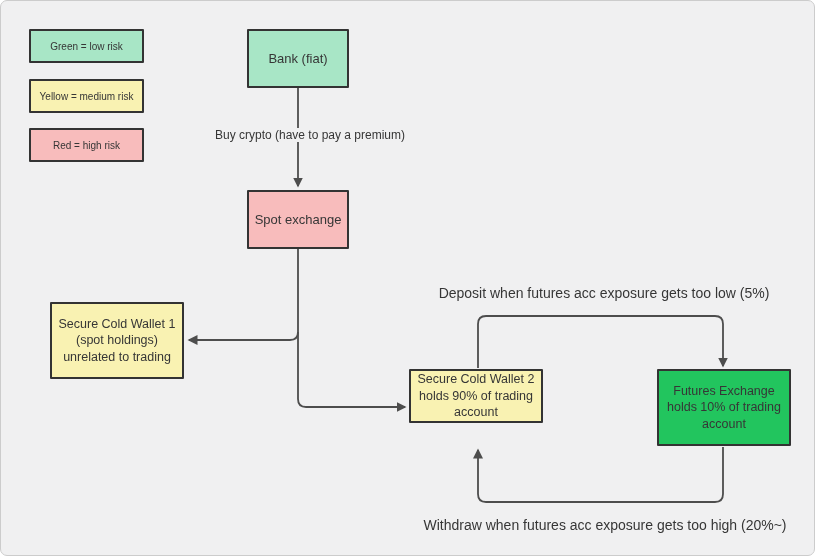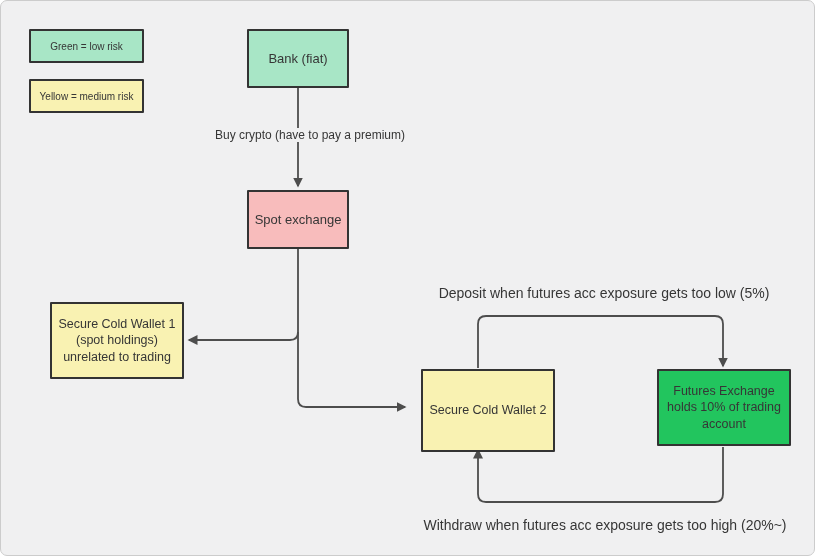--- a/index.html
+++ b/index.html
@@ -90,37 +90,41 @@
     <path class="edge" d="M477,367 V323 Q477,315 485,315 H714 Q722,315 722,323 V365" marker-end="url(#arrow)"></path>
     <path class="edge" d="M722,446 V493 Q722,501 714,501 H485 Q477,501 477,493 V449" marker-end="url(#arrow)"></path>
   </svg>
 
   <div class="legend-box" style="top: 28px; background-color: rgb(168, 230, 198);">
     <span>Green = low risk</span>
   </div>
   <div class="legend-box" style="top: 78px; background-color: rgb(249, 242, 178);">
     <span>Yellow = medium risk</span>
   </div>
+  <div class="legend-box" style="top: 127px; background-color: rgb(248, 188, 188);">
+    <span>Red = high risk</span>
+  </div>
 
   <div class="node plain" style="left: 246px; top: 28px; width: 102px; height: 59px; background-color: rgb(168, 230, 198);">
     <span class="node-title">Bank (fiat)</span>
   </div>
 
   <div class="node plain" style="left: 246px; top: 189px; width: 102px; height: 59px; background-color: rgb(248, 188, 188);">
     <span class="node-title">Spot exchange</span>
   </div>
 
   <div class="node" style="left: 49px; top: 301px; width: 134px; height: 77px; background-color: rgb(249, 242, 178);">
     <span class="node-title">Secure Cold Wallet 1</span>
     <span class="node-title">(spot holdings)</span>
     <span>unrelated to trading</span>
   </div>
 
-  <div class="node" style="left: 408px; top: 368px; width: 134px; height: 83px; background-color: rgb(249, 242, 178); margin-left: 12px;">
+  <div class="node" style="left: 408px; top: 368px; width: 134px; height: 54px; background-color: rgb(249, 242, 178);">
     <span class="node-title">Secure Cold Wallet 2</span>
+    <span>holds 90% of trading account</span>
   </div>
 
   <div class="node" style="left: 656px; top: 368px; width: 134px; height: 77px; background-color: #22c55e;">
     <span class="node-title">Futures Exchange</span>
     <span>holds 10% of trading account</span>
   </div>
 
   <div class="edge-label small" style="left:309px; top:127px;">Buy crypto (have to pay a premium)</div>
   <div class="edge-label large" style="left:603px; top:284px;">Deposit when futures acc exposure gets too low (5%)</div>
   <div class="edge-label large" style="left:604px; top:516px;">Withdraw when futures acc exposure gets too high (20%~)</div>

